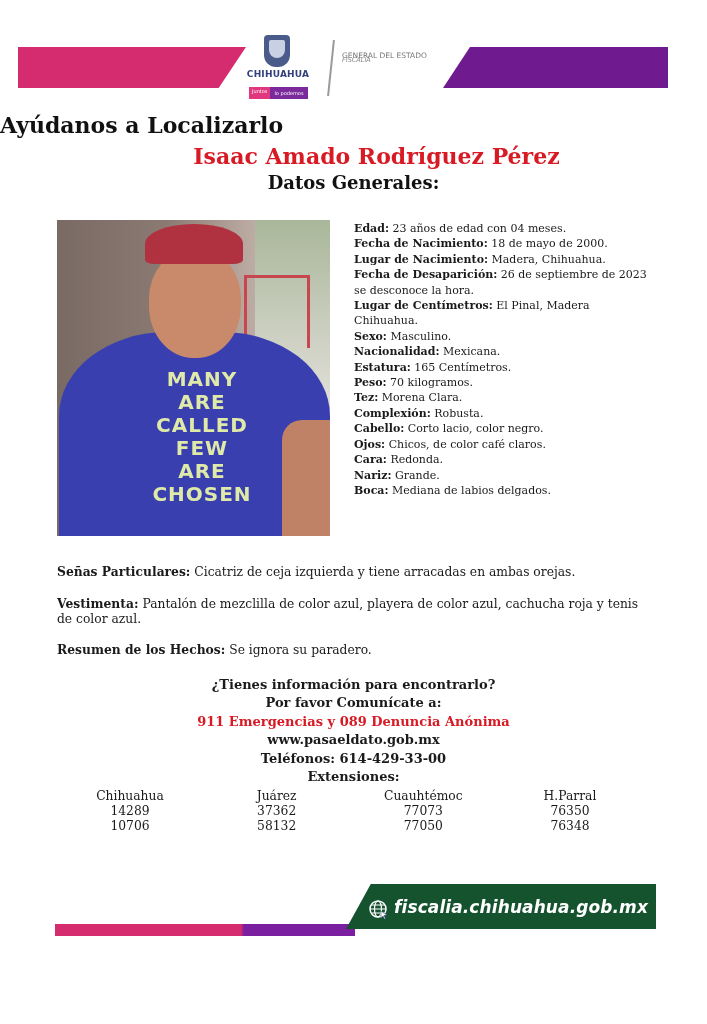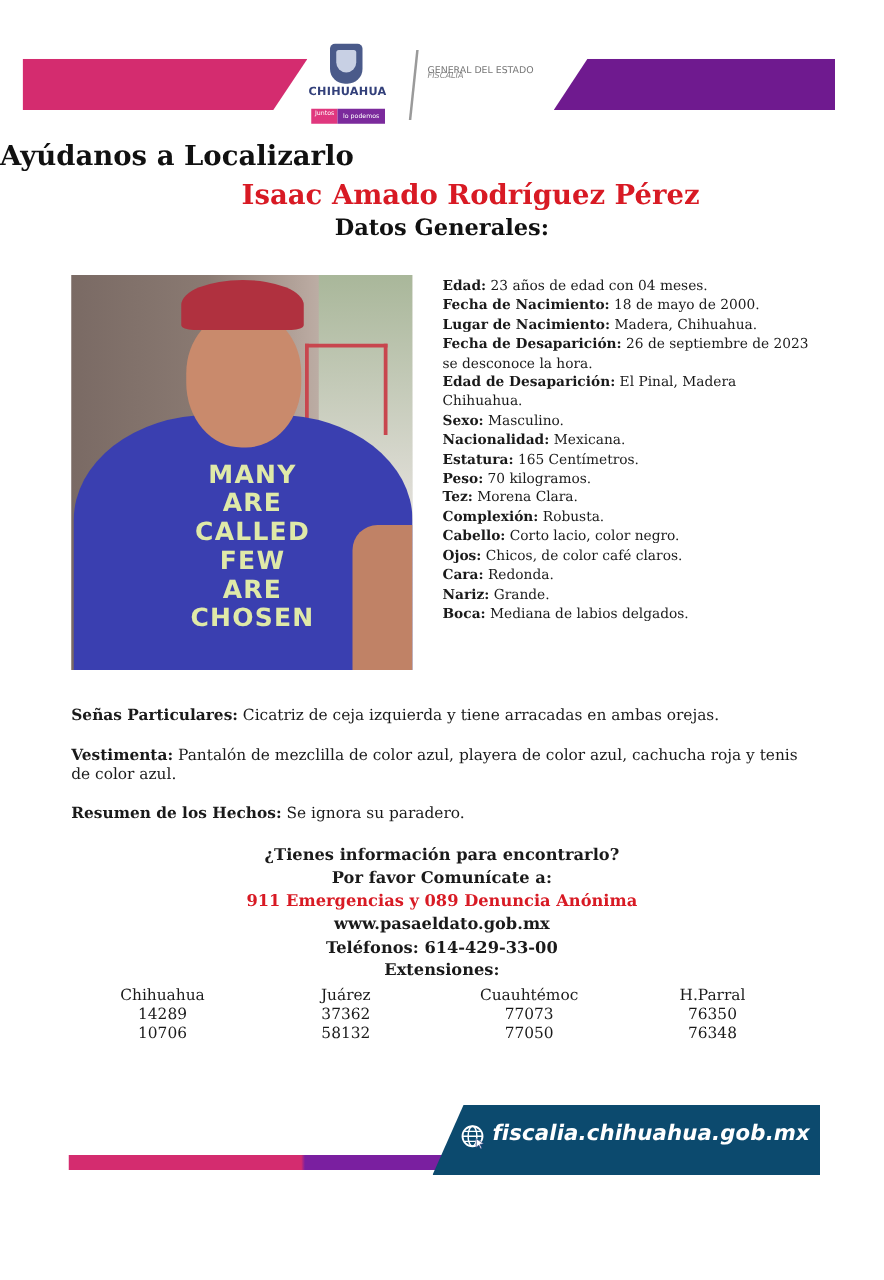--- a/index.html
+++ b/index.html
@@ -51,21 +51,21 @@
   
   .contact { position: absolute; left: 0; width: 707px; top: 676px; text-align: center; font-weight: bold; font-size: 13px; line-height: 18.4px; }
   .contact .red { color: #d81a24; }
 
   
   .ext { position: absolute; left: 80px; top: 789px; width: 540px; display: flex; justify-content: space-between; font-size: 12.3px; line-height: 15px; }
   .ext .col { text-align: center; width: 100px; }
 
   
   .ftr-stripe { position: absolute; left: 55px; top: 924px; height: 12px; width: 300px; background: linear-gradient(90deg, #d42c6f 0%, #d42c6f 62%, #7a1fa0 63%, #7a1fa0 100%); }
-  .ftr-band { position: absolute; left: 346px; top: 884px; width: 310px; height: 56px; background: #0c4a6e;
+  .ftr-band { position: absolute; left: 346px; top: 884px; width: 310px; height: 45px; background: #14532d;
     clip-path: polygon(8% 0, 100% 0, 100% 100%, 0 100%); display: flex; align-items: center; }
   .globe { position: absolute; left: 22px; top: 15px; width: 20px; height: 20px; }
   .ftr-url { position: absolute; left: 48px; top: 13px; font-family: "DejaVu Sans", sans-serif; font-weight: bold; font-style: italic; font-size: 17px; color: #ffffff; letter-spacing: 0.1px; }
 </style>
 </head>
 <body>
 
 <div class="hdr-pink"></div>
 <div class="hdr-purple"></div>
 <div class="logo">
@@ -99,21 +99,21 @@
     <div>ARE</div>
     <div>CHOSEN</div>
   </div>
 </div>
 
 <div class="details">
   <div><b>Edad:</b> <span> 23 años de edad con 04 meses.</span></div>
   <div><b>Fecha de Nacimiento:</b> <span>18 de mayo de 2000.</span></div>
   <div><b>Lugar de Nacimiento:</b> <span>Madera, Chihuahua.</span></div>
   <div><b>Fecha de Desaparición:</b> <span>26 de septiembre de 2023 se desconoce la hora.</span></div>
-  <div><b>Edad de Desaparición:</b> <span>El Pinal, Madera Chihuahua.</span></div>
+  <div><b>Lugar de Centímetros:</b> <span>El Pinal, Madera Chihuahua.</span></div>
   <div><b>Sexo:</b> <span>Masculino.</span></div>
   <div><b>Nacionalidad:</b> <span>Mexicana.</span></div>
   <div><b>Estatura:</b> <span>165 Centímetros.</span></div>
   <div><b>Peso:</b> <span>70 kilogramos.</span></div>
   <div><b>Tez:</b> <span>Morena Clara.</span></div>
   <div><b>Complexión:</b> <span>Robusta.</span></div>
   <div><b>Cabello:</b> <span>Corto lacio, color negro.</span></div>
   <div><b>Ojos:</b> <span>Chicos, de color café claros.</span></div>
   <div><b>Cara:</b> <span>Redonda.</span></div>
   <div><b>Nariz:</b> <span>Grande.</span></div>

